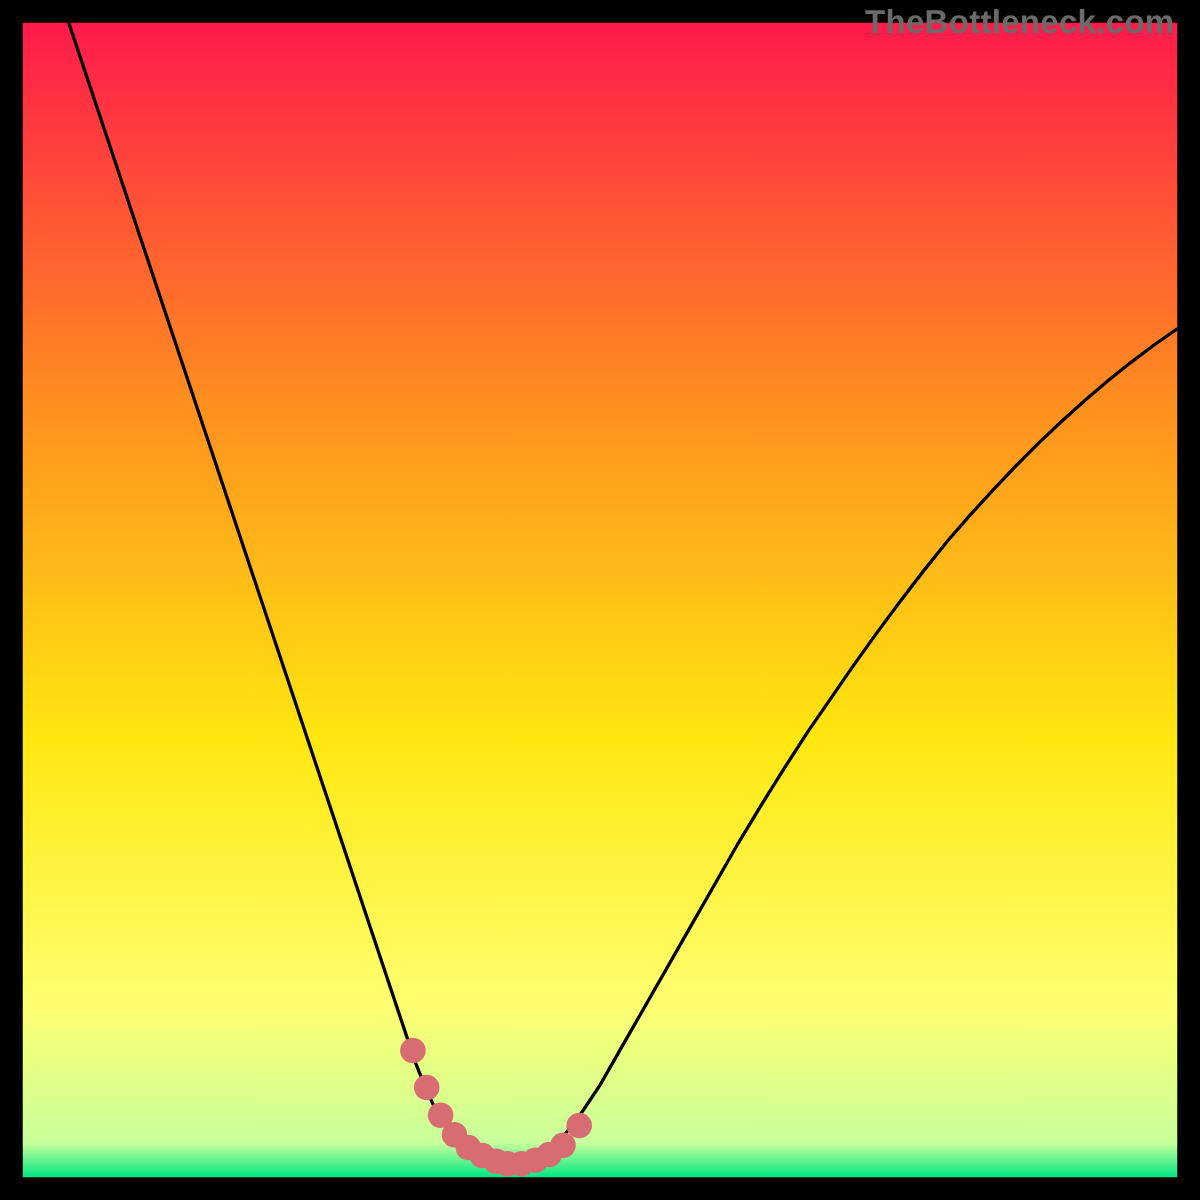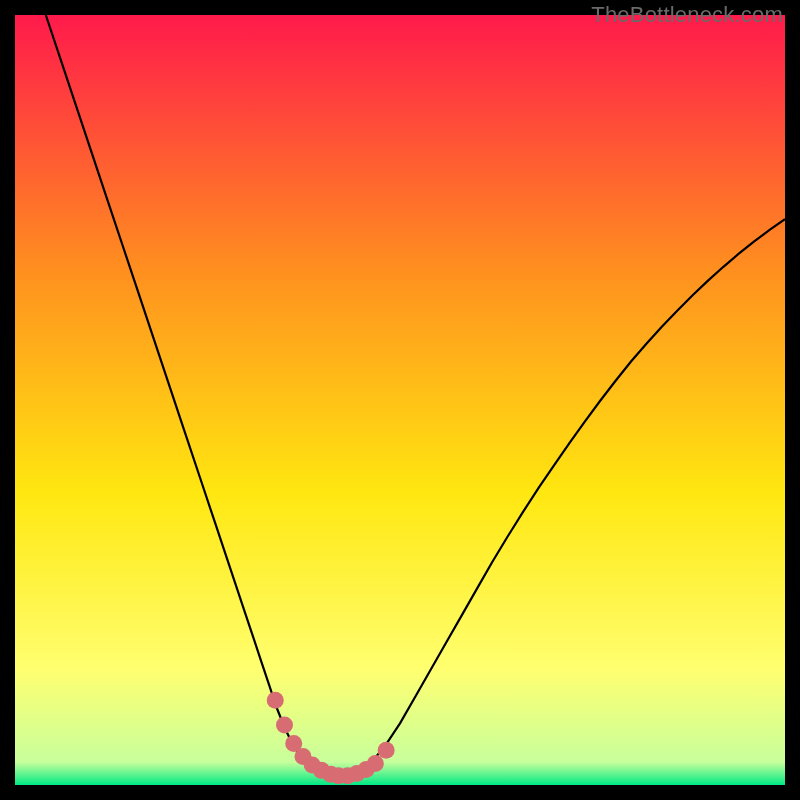--- a/index.html
+++ b/index.html
@@ -1,19 +1,19 @@
 <!DOCTYPE html>
 <html><head>
 <meta charset="utf-8">
 <style>
   * { margin: 0; padding: 0; box-sizing: border-box; }
   body { width: 800px; height: 800px; overflow: hidden; background: #000; font-family: Arial, sans-serif; }
   .frame { position: relative; width: 800px; height: 800px; background: #000; }
   .plot-area { position: absolute; left: 15px; top: 15px; width: 770px; height: 770px; }
-  .watermark { position: absolute; top: 2px; right: 17px; color: #6a6a6a; font-size: 22px; font-weight: 400; letter-spacing: 0.2px; }
+  .watermark { position: absolute; top: 2px; right: 17px; color: #6a6a6a; font-size: 22px; font-weight: 700; letter-spacing: 0.2px; }
   svg { display: block; }
 </style>
 </head>
 <body>
 <div class="frame">
 
 <div class="plot-area">
   <svg id="plot-svg" width="770" height="770" viewBox="0 0 770 770">
     <defs>
       <linearGradient id="bg-grad" x1="0" y1="0" x2="0" y2="1">

